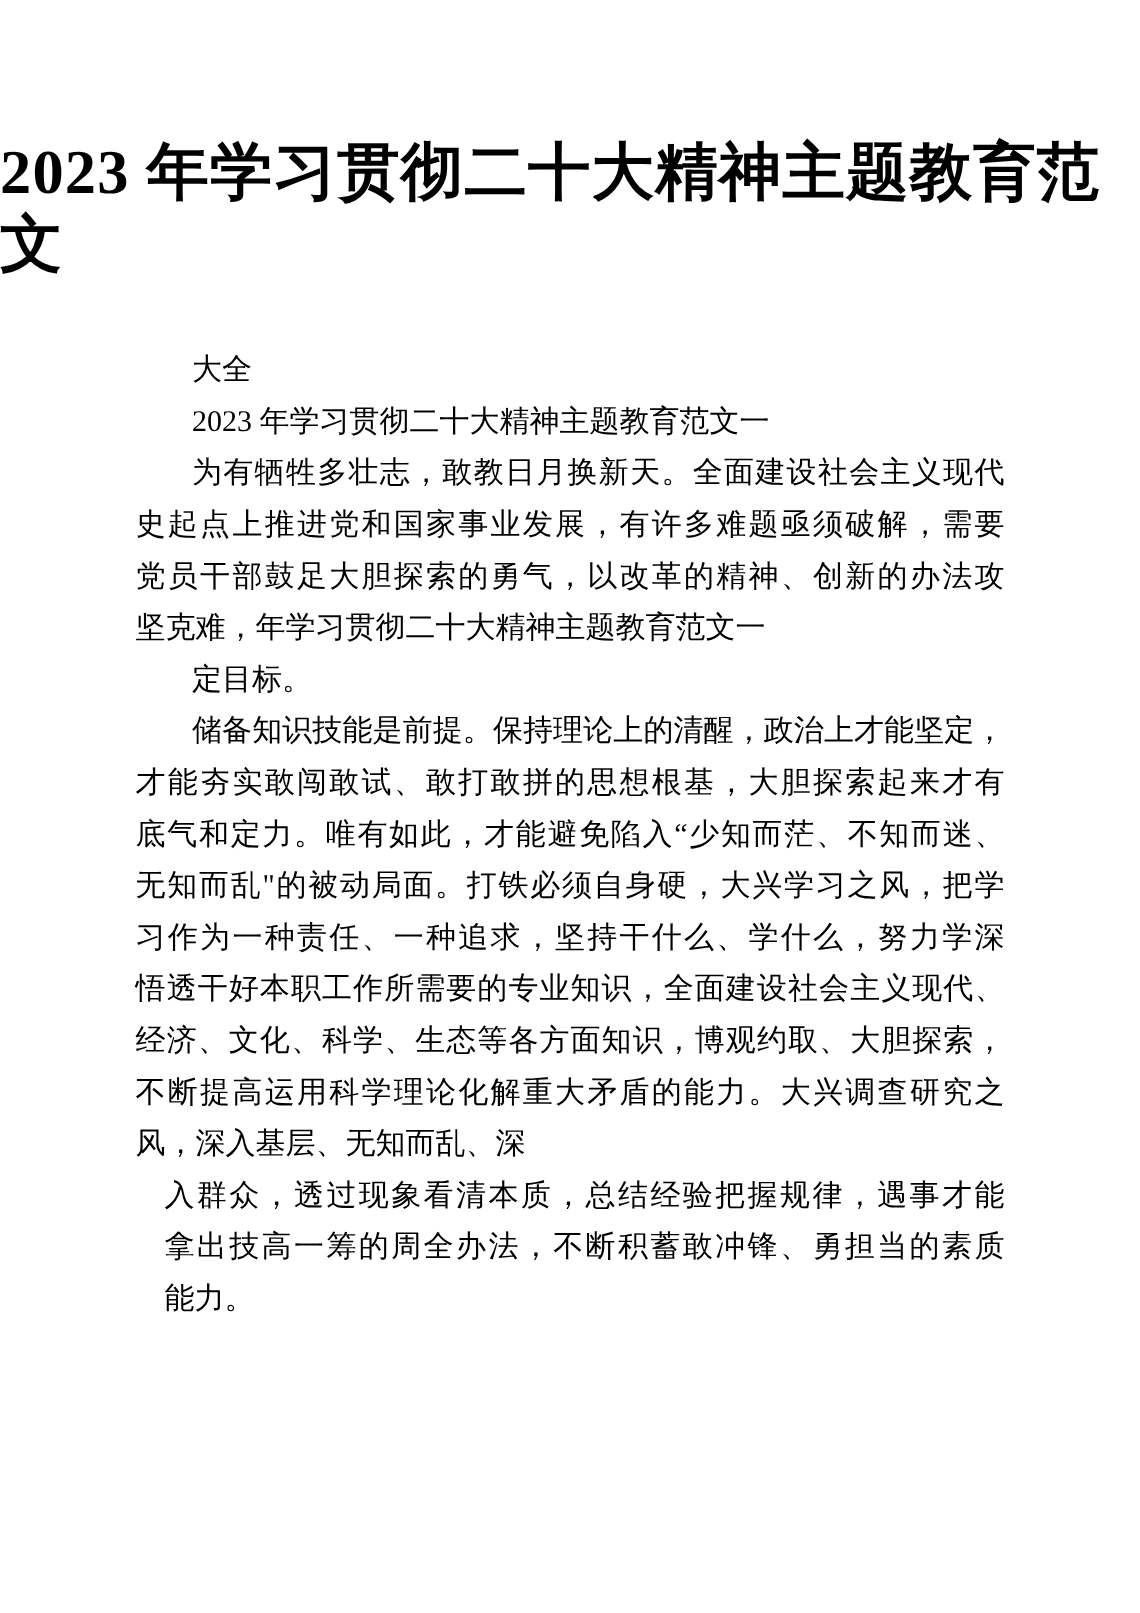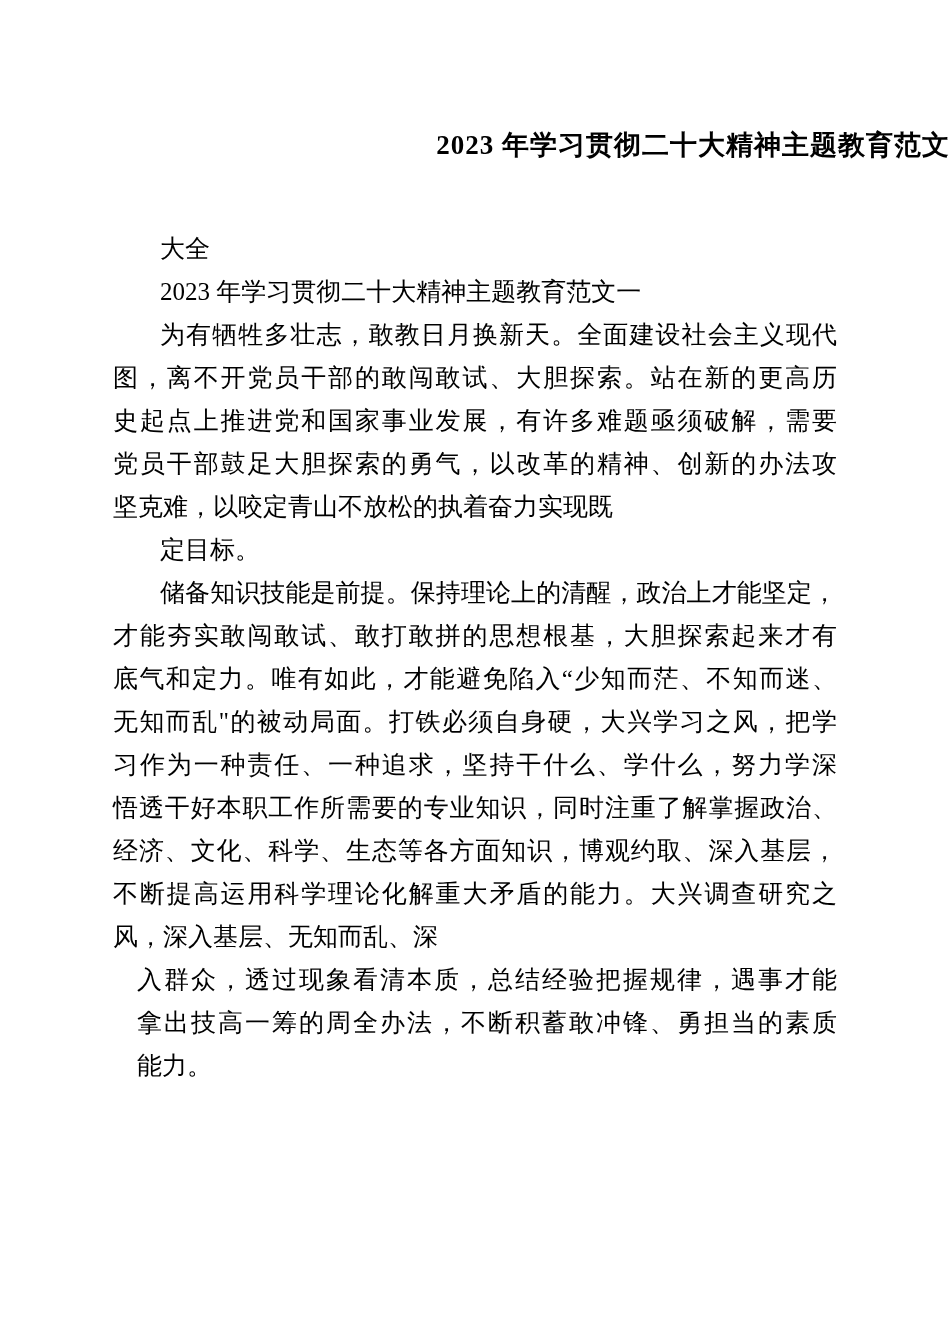--- a/index.html
+++ b/index.html
@@ -13,22 +13,22 @@
     height: 1344px;
     margin: 0 auto;
     background: #ffffff;
     color: #000000;
     font-family: "Liberation Serif", "DejaVu Serif", serif;
     box-sizing: border-box;
     overflow: hidden;
   }
   .doc-title {
     padding-top: 115px;
-    text-align: right;
-    font-size: 27px;
+    text-align: left;
+    font-size: 52px;
     line-height: 60px;
     font-weight: bold;
     letter-spacing: 1px;
     color: #000000;
   }
   .doc-body {
     margin: 52px 113px 0 113px; 
     font-size: 25px;
     color: #000000;
   }
@@ -56,31 +56,30 @@
 </head>
 <body>
 
 <div class="page">
   <div class="doc-title">2023 年学习贯彻二十大精神主题教育范文</div>
 
   <div class="doc-body">
     <div class="line ind short">大全</div>
     <div class="line ind short">2023 年学习贯彻二十大精神主题教育范文一</div>
     <div class="line ind">为有牺牲多壮志，敢教日月换新天。全面建设社会主义现代</div>
-    <div class="line">图，离不开党员干部的敢闯敢试、大胆探索。站在新的更高历</div>
     <div class="line">史起点上推进党和国家事业发展，有许多难题亟须破解，需要</div>
     <div class="line">党员干部鼓足大胆探索的勇气，以改革的精神、创新的办法攻</div>
-    <div class="line short">坚克难，以咬定青山不放松的执着奋力实现既</div>
+    <div class="line short">坚克难，年学习贯彻二十大精神主题教育范文一</div>
     <div class="line ind short">定目标。</div>
     <div class="line ind">储备知识技能是前提。保持理论上的清醒，政治上才能坚定，</div>
     <div class="line">才能夯实敢闯敢试、敢打敢拼的思想根基，大胆探索起来才有</div>
     <div class="line">底气和定力。唯有如此，才能避免陷入“少知而茫、不知而迷、</div>
     <div class="line">无知而乱"的被动局面。打铁必须自身硬，大兴学习之风，把学</div>
     <div class="line">习作为一种责任、一种追求，坚持干什么、学什么，努力学深</div>
-    <div class="line">悟透干好本职工作所需要的专业知识，同时注重了解掌握政治、</div>
-    <div class="line">经济、文化、科学、生态等各方面知识，博观约取、深入基层，</div>
+    <div class="line">悟透干好本职工作所需要的专业知识，全面建设社会主义现代、</div>
+    <div class="line">经济、文化、科学、生态等各方面知识，博观约取、大胆探索，</div>
     <div class="line">不断提高运用科学理论化解重大矛盾的能力。大兴调查研究之</div>
     <div class="line short">风，深入基层、无知而乱、深</div>
     <div class="line hang">入群众，透过现象看清本质，总结经验把握规律，遇事才能</div>
     <div class="line hang">拿出技高一筹的周全办法，不断积蓄敢冲锋、勇担当的素质</div>
     <div class="line hang short">能力。</div>
   </div>
 </div>
 
 </body></html>

